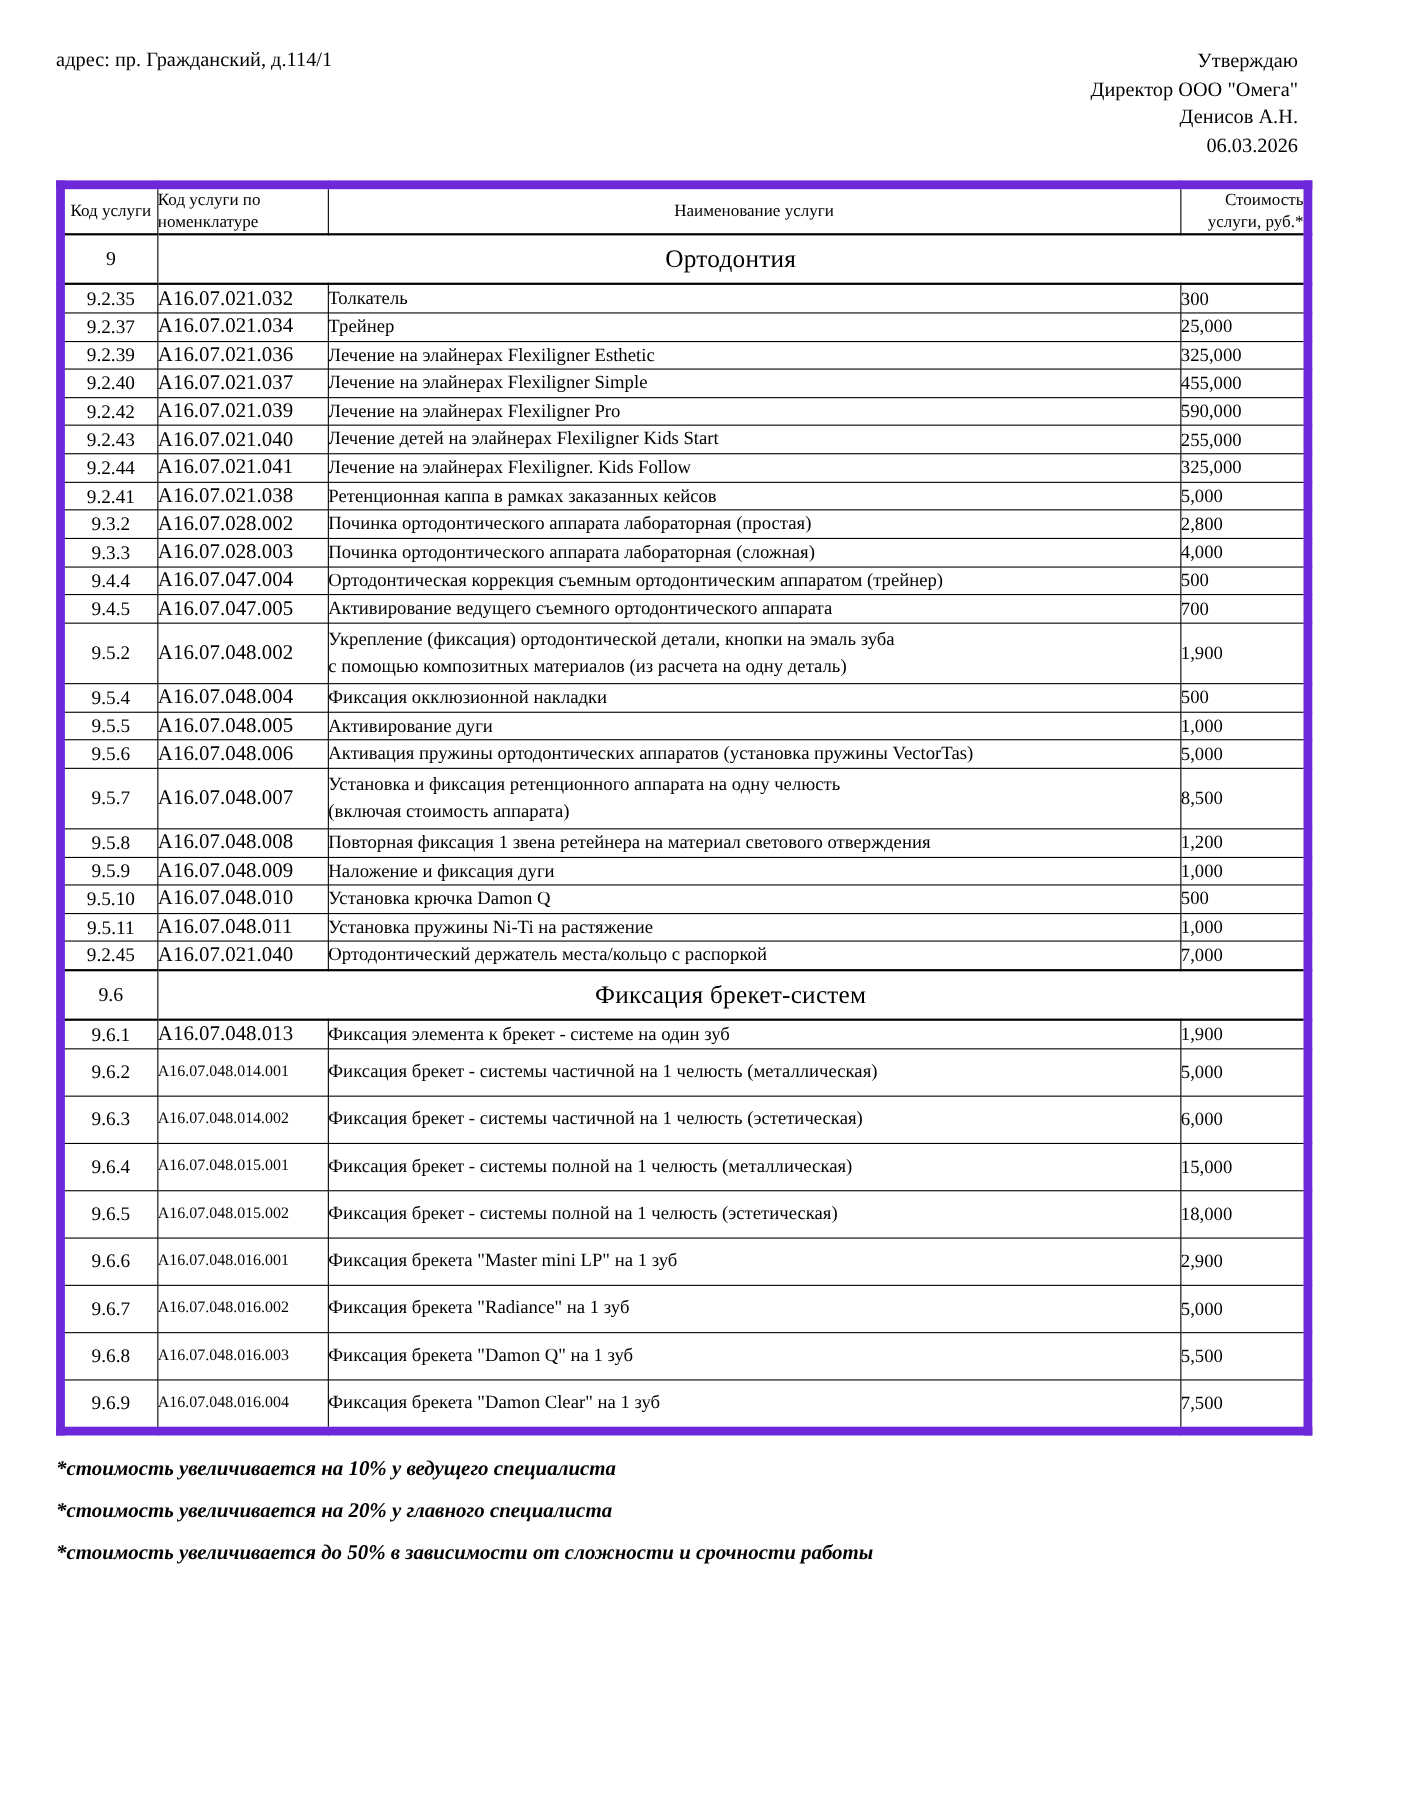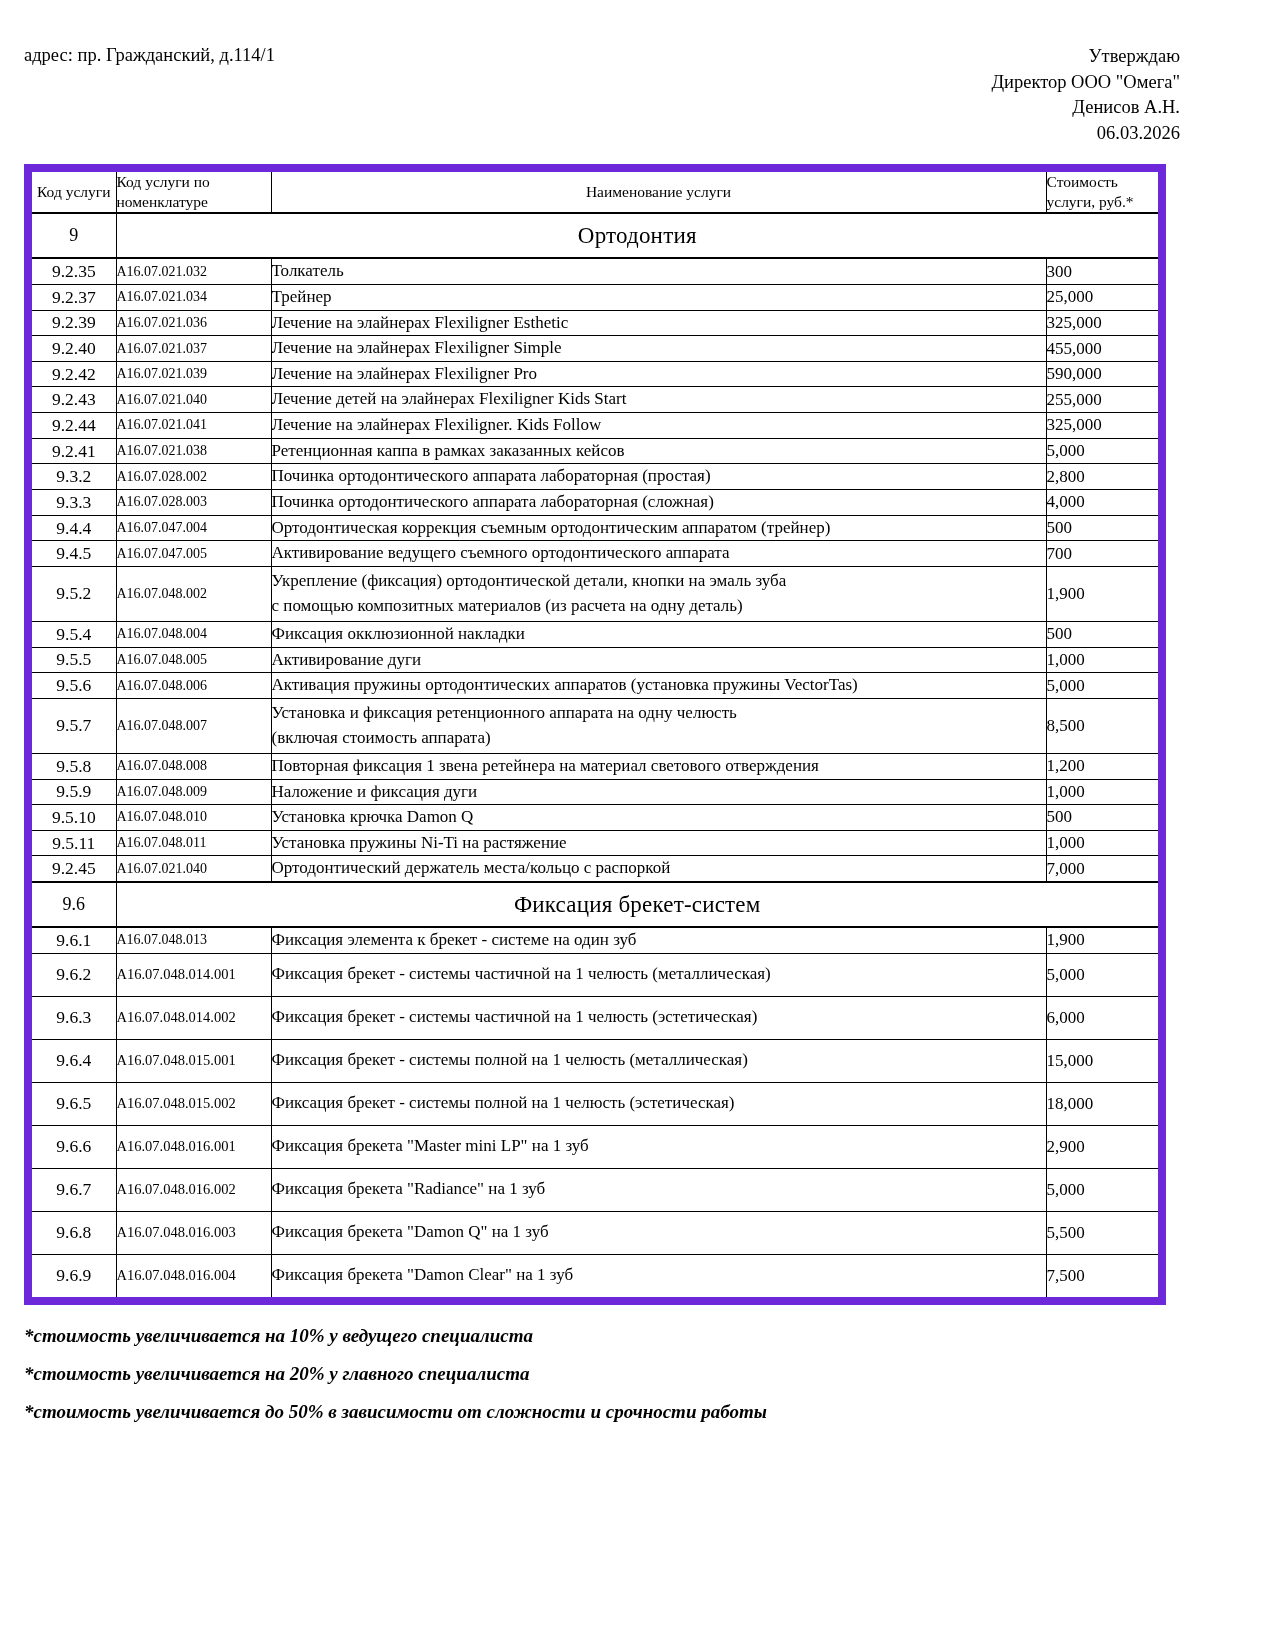--- a/index.html
+++ b/index.html
@@ -14,21 +14,21 @@
     font-family: "Liberation Serif", "DejaVu Serif", serif;
     color: #000000;
     position: relative;
     overflow: hidden;
   }
   .page {
     position: relative;
     width: 1275px;
     height: 1439px;
     box-sizing: border-box;
-    padding: 44px 95px 0 24px;
+    padding: 44px 95px 0 51px;
   }
 
   
   .doc-header {
     position: relative;
     height: 106px;
   }
   .address {
     position: absolute;
     left: 0;
@@ -77,35 +77,35 @@
   }
   .th-nomen {
     text-align: left;
     padding: 6px 4px 6px 5px;
   }
   .th-name {
     text-align: center;
     padding: 6px 3px;
   }
   .th-price {
-    text-align: left;
+    text-align: right;
     padding: 6px 3px;
   }
 
   tbody td { font-size: 16.5px; }
 
   td.code {
     text-align: center;
     font-size: 17.5px;
     padding: 5px 2px;
   }
   td.nomen {
     text-align: left;
     padding: 5px 4px 5px 6px;
-    font-size: 14px;
+    font-size: 19px;
   }
   td.nomen.long { font-size: 14.5px; }
   td.name {
     text-align: left;
     padding: 5px 6px 5px 8px;
     font-size: 17px;
     line-height: 1.45;
   }
   td.price {
     text-align: left;

